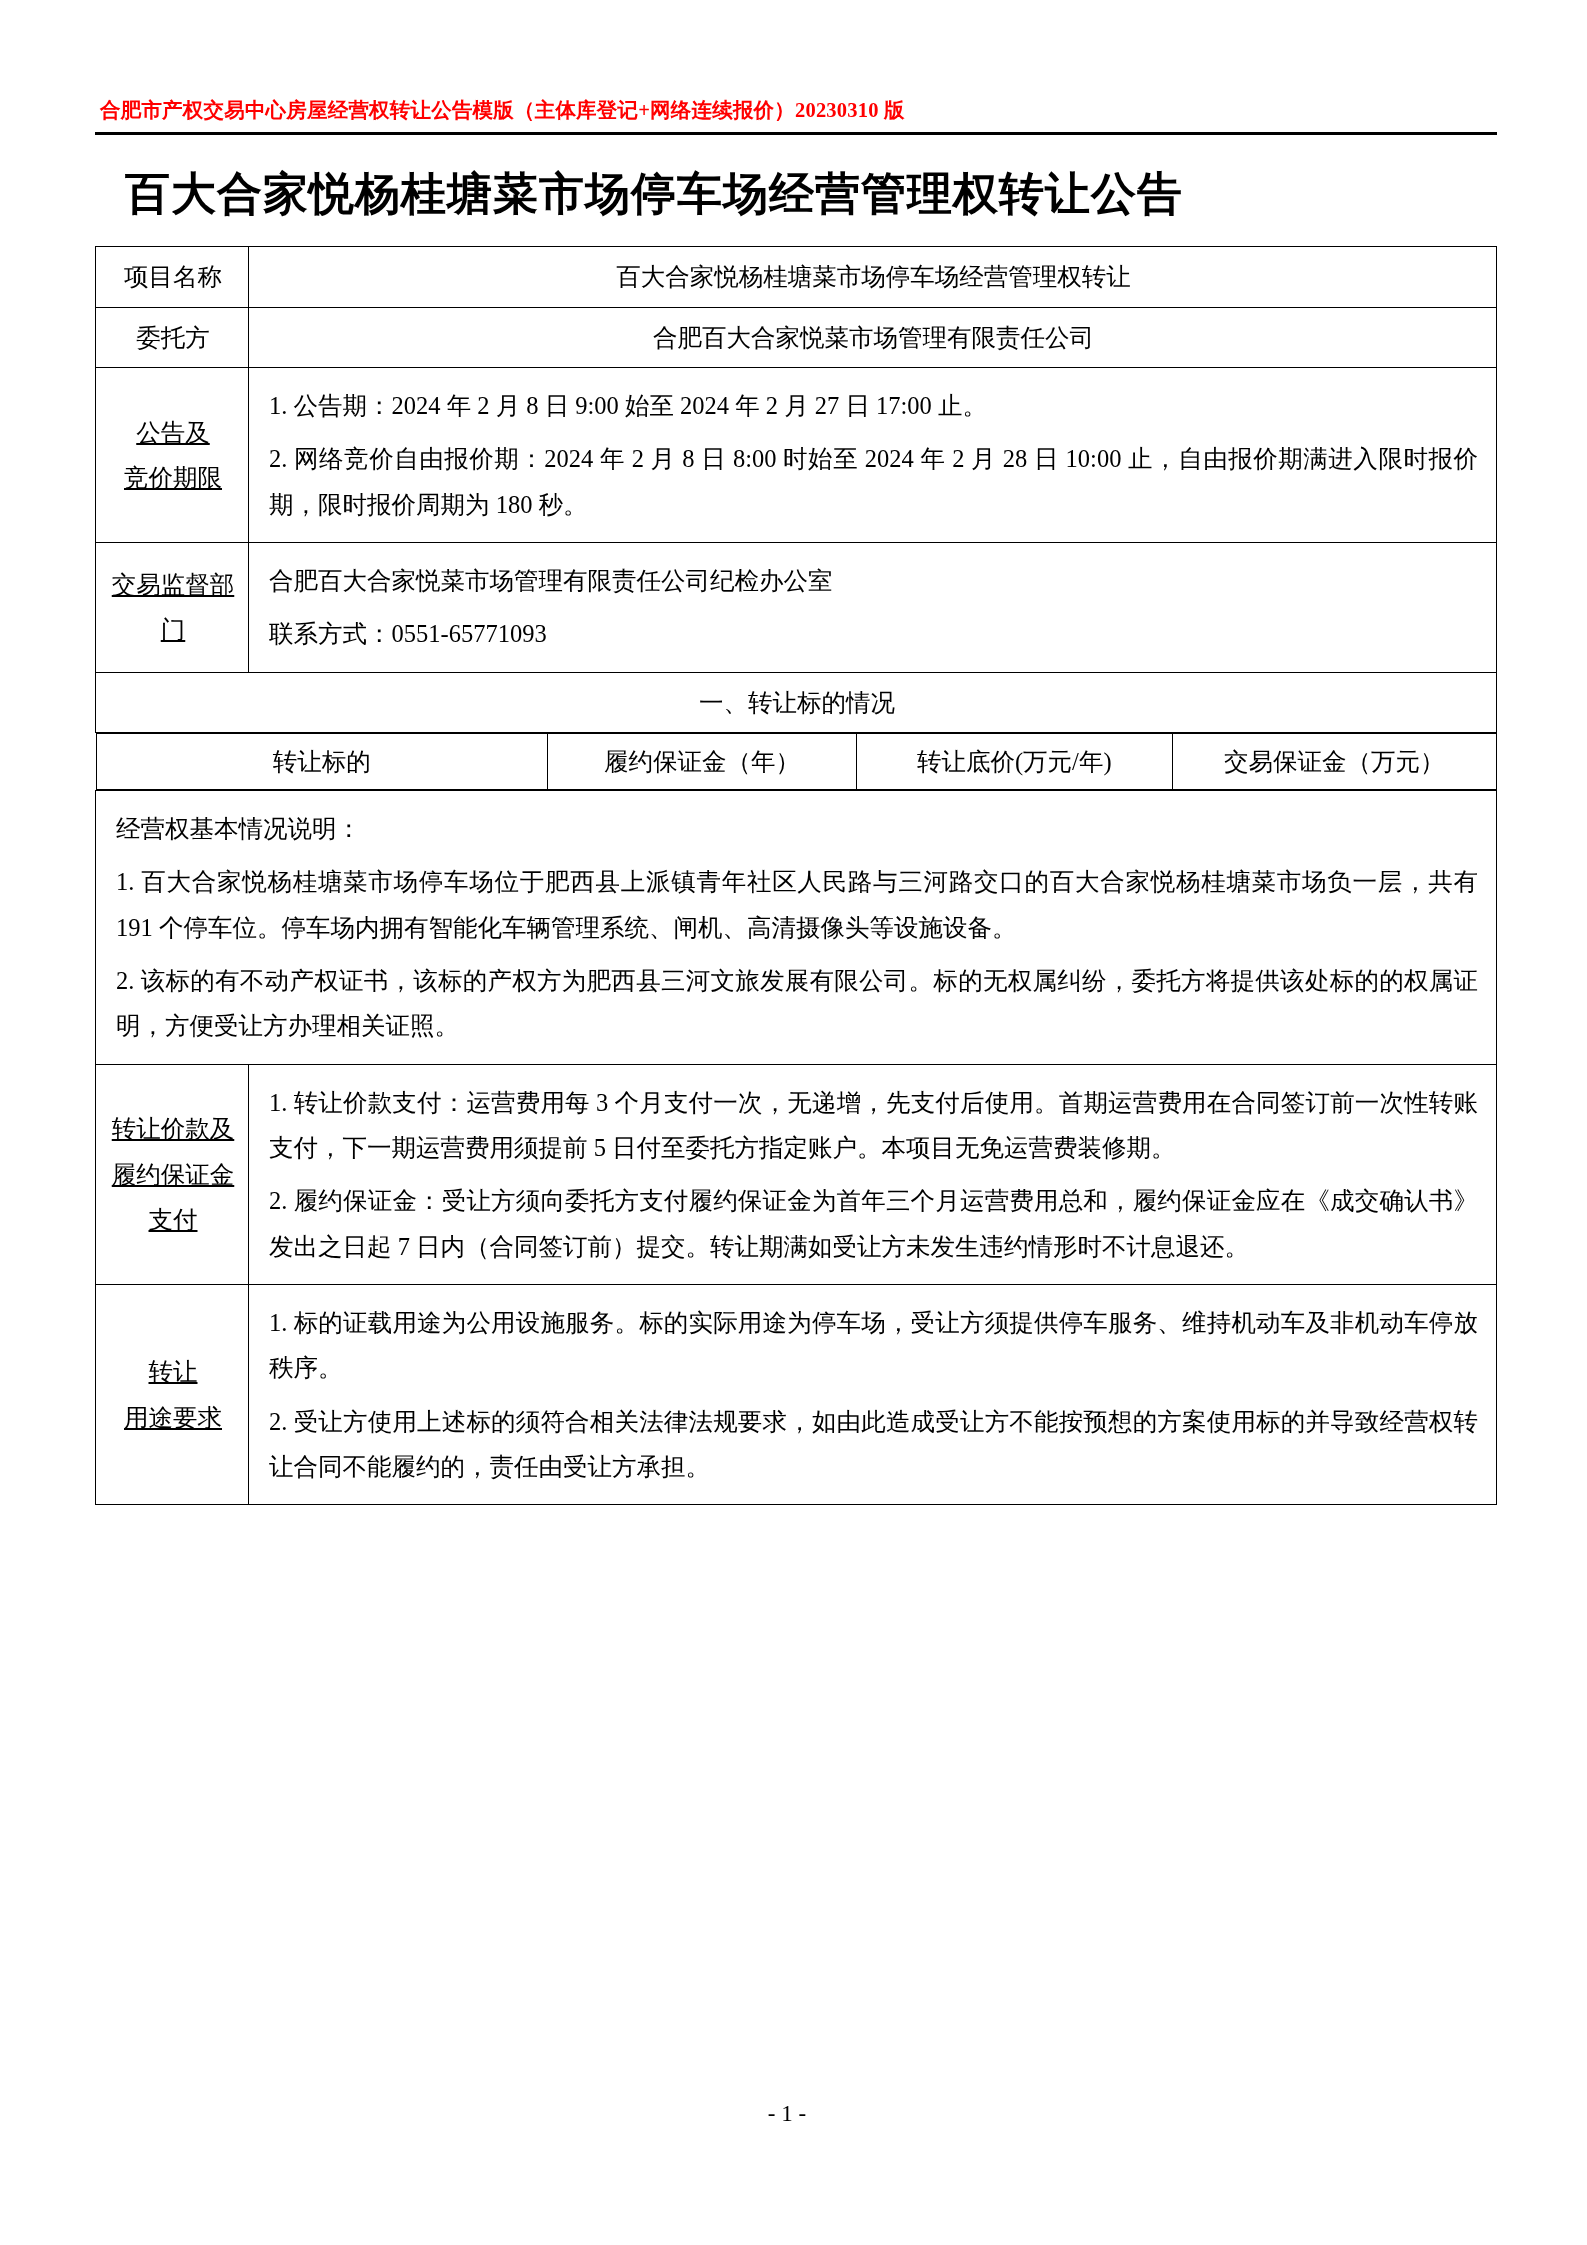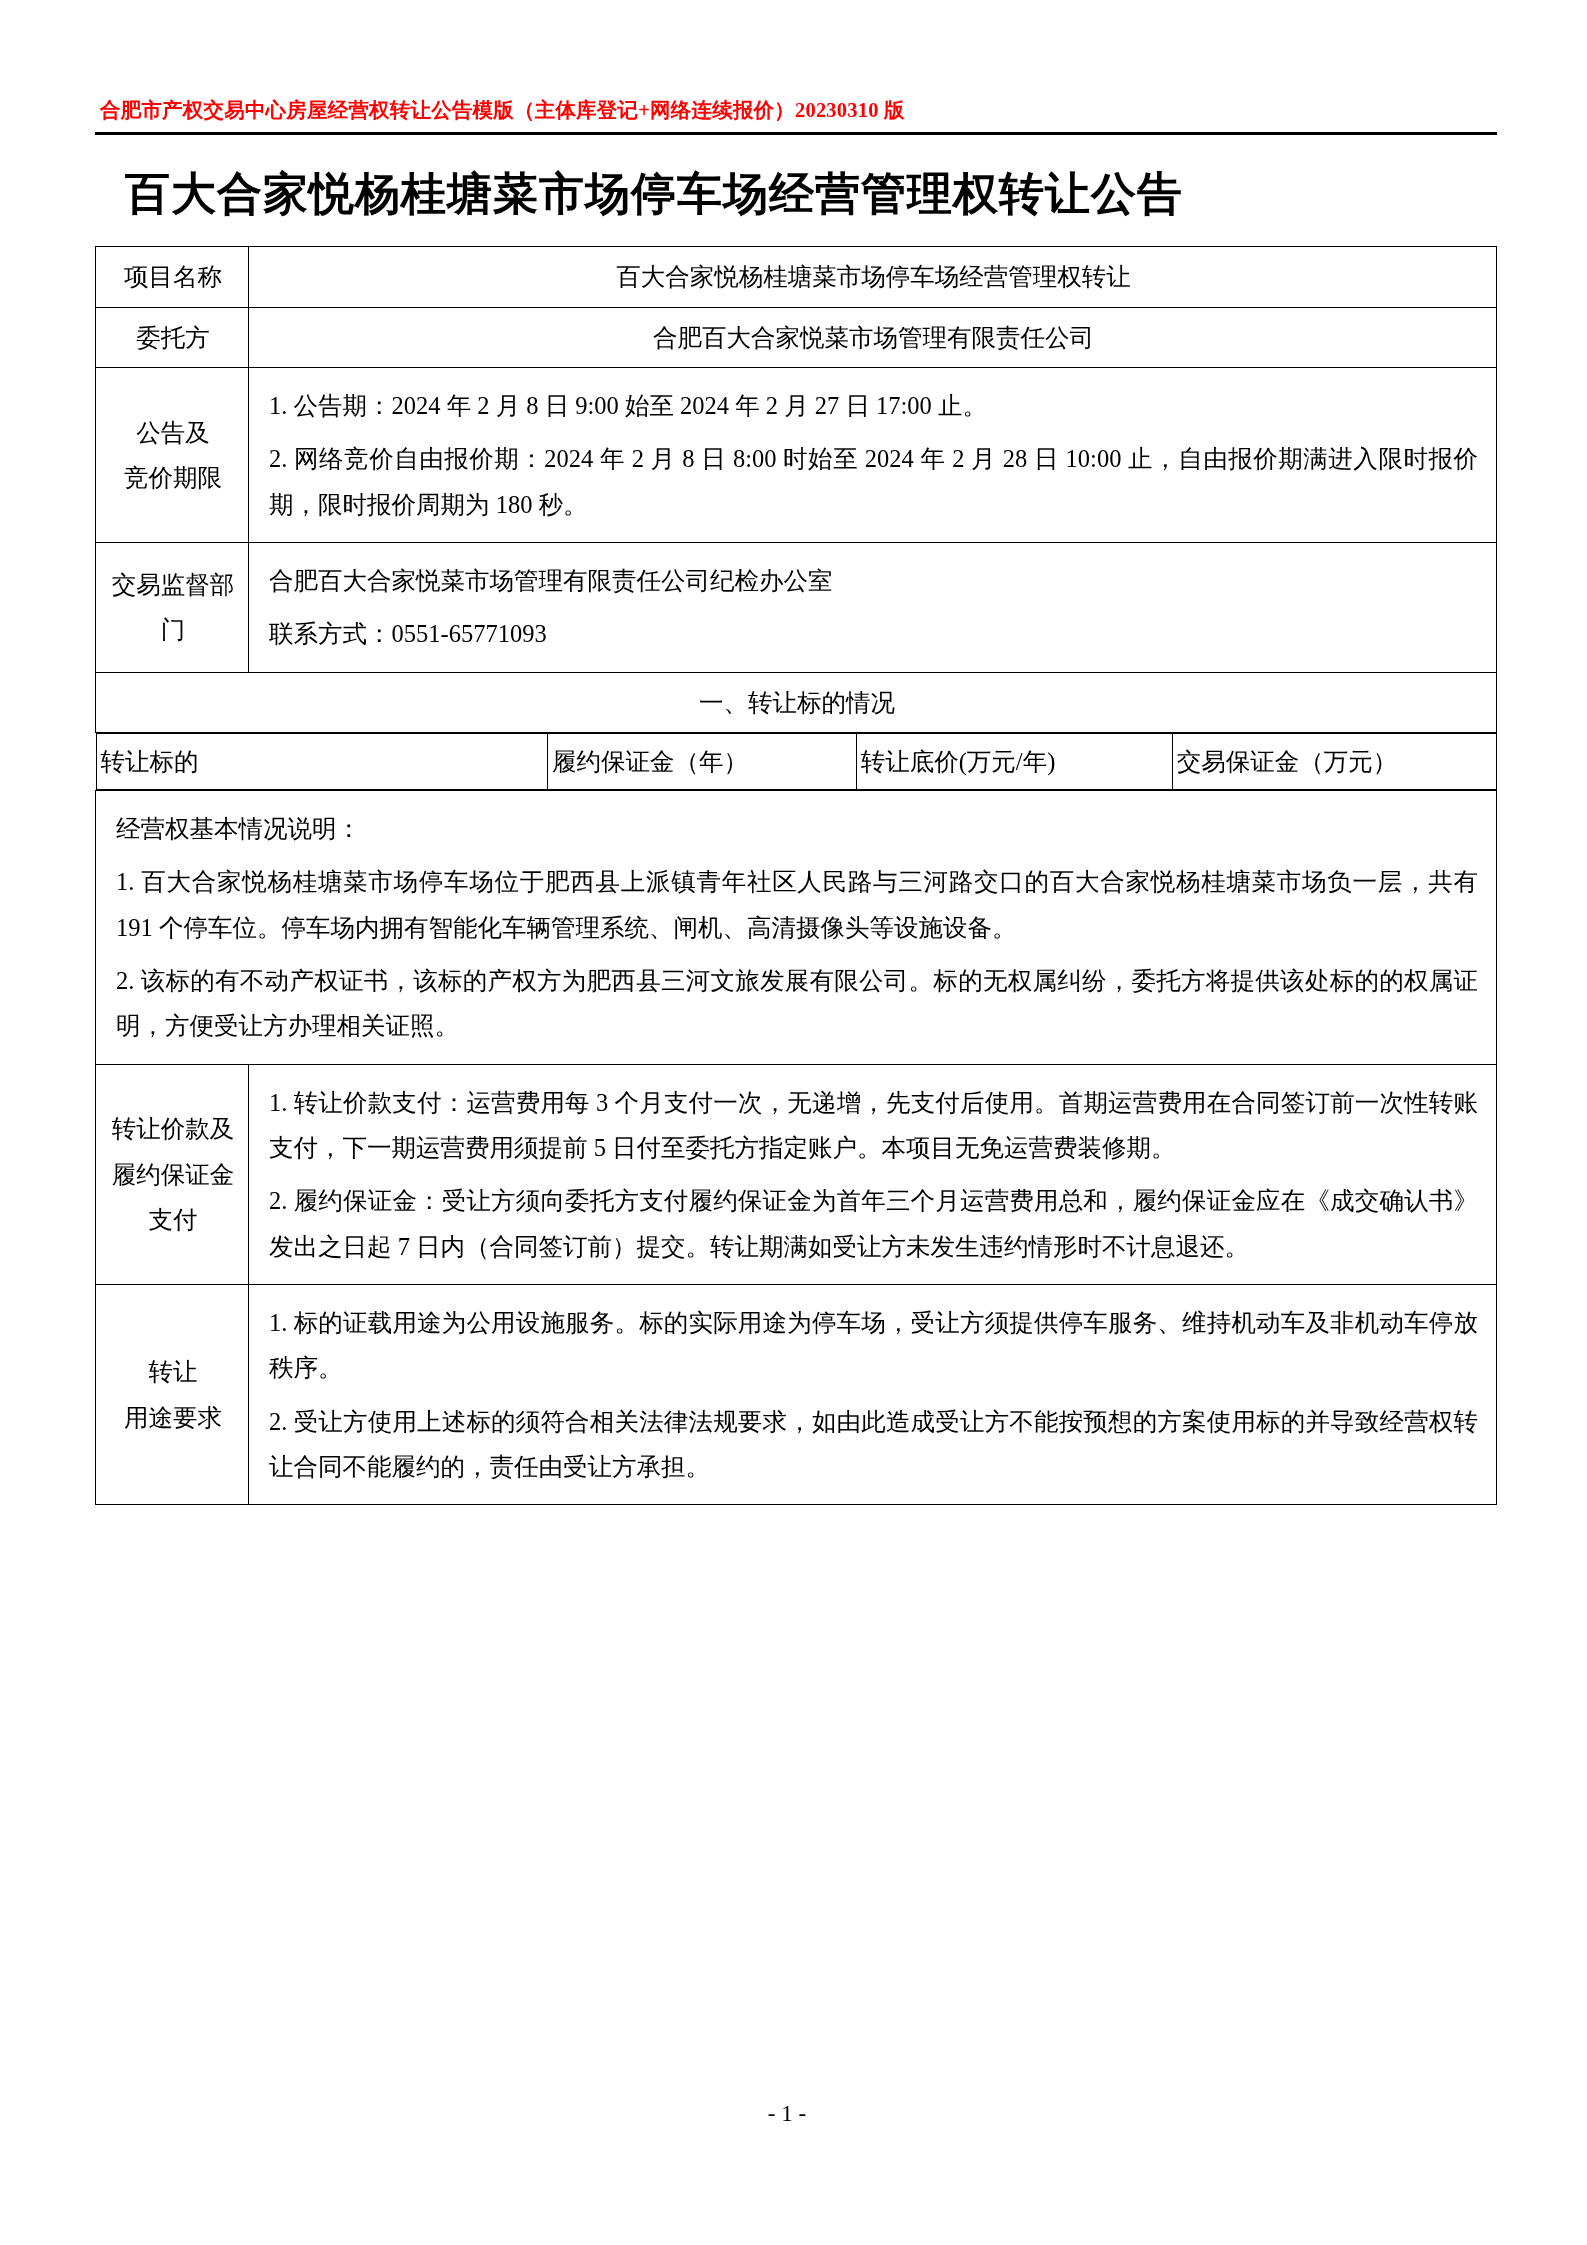--- a/index.html
+++ b/index.html
@@ -83,37 +83,37 @@
   }
   .para + .para { margin-top: 0; }
 
   table.sub {
     border-collapse: collapse;
     width: 100%;
     table-layout: fixed;
   }
   table.sub td {
     border: 1.5px solid #000;
-    text-align: left;
+    text-align: center;
     font-size: 24.5px;
     line-height: 1.6;
     padding: 8px 4px;
     vertical-align: middle;
   }
   .nowrap-cell { white-space: nowrap; }
 
   .page-number {
     position: absolute;
     left: 0;
     right: 0;
     bottom: 118px;
     text-align: center;
     font-size: 23px;
   }
-  .cell-stack { display: block; }
+  .cell-stack { display: block; text-decoration: underline; }
 </style>
 </head>
 <body>
 
 <div class="page">
 
   <div class="doc-header">合肥市产权交易中心房屋经营权转让公告模版（主体库登记+网络连续报价）20230310 版</div>
   <hr class="header-rule">
 
   <h1 class="doc-title">百大合家悦杨桂塘菜市场停车场经营管理权转让公告</h1>

